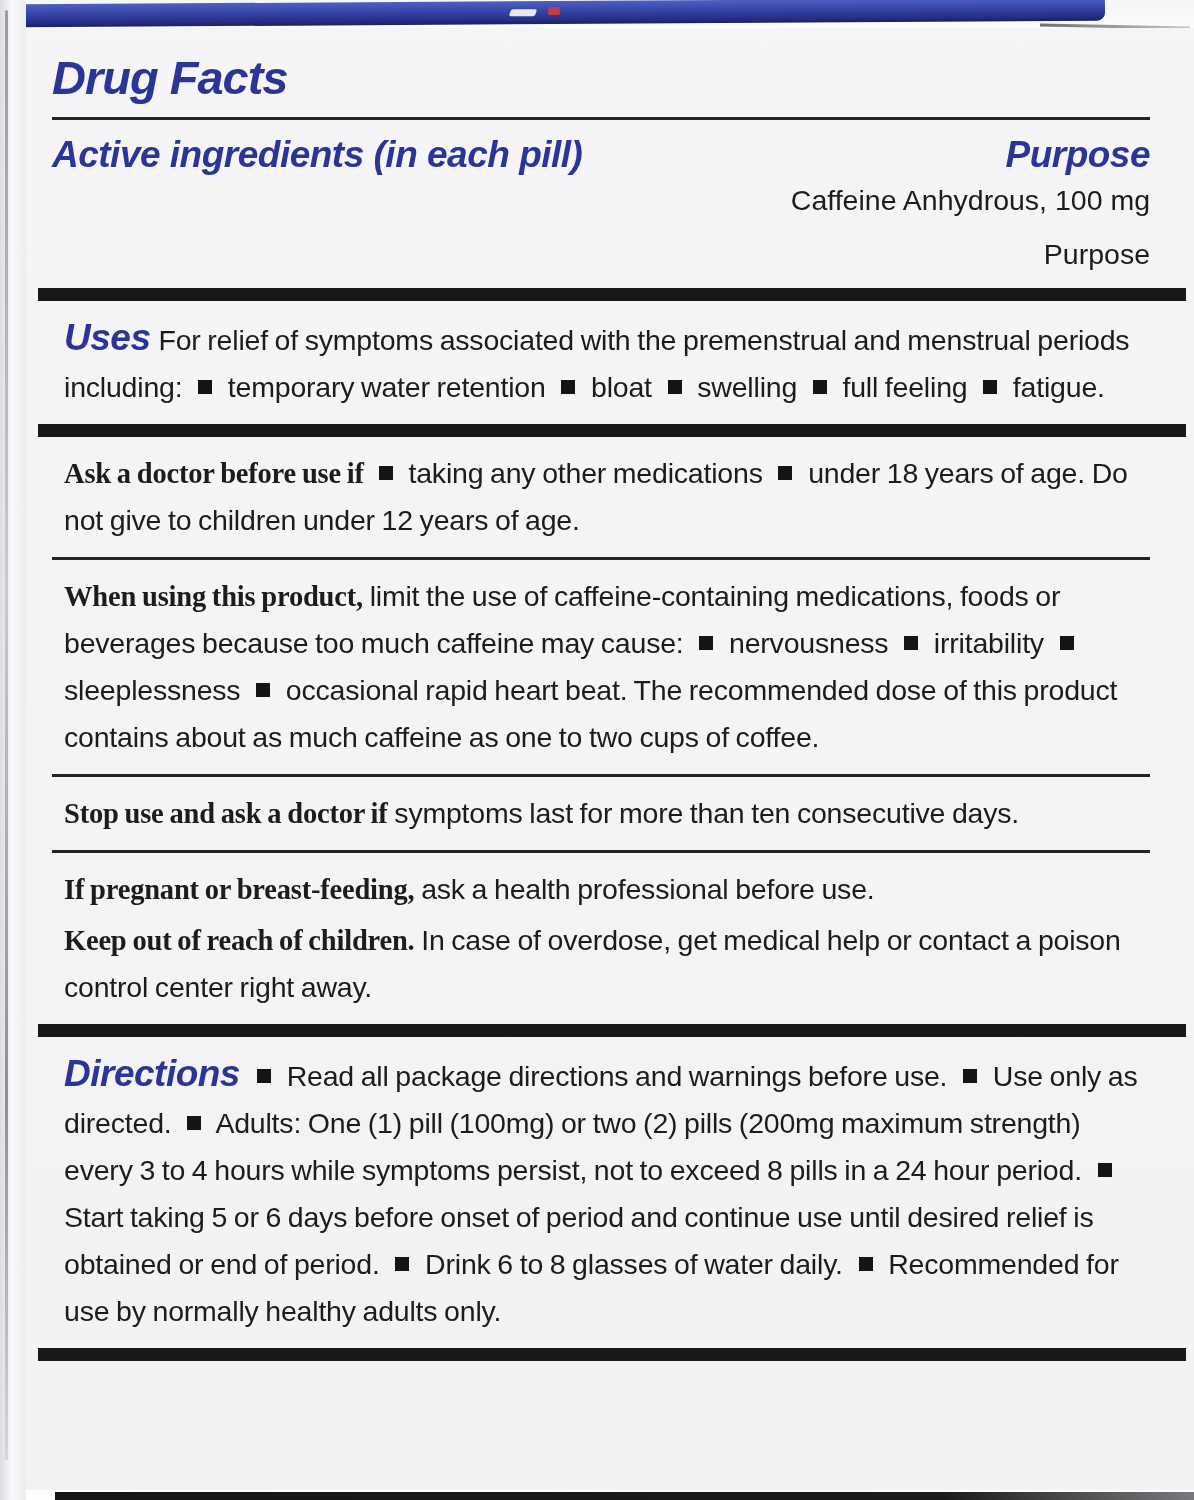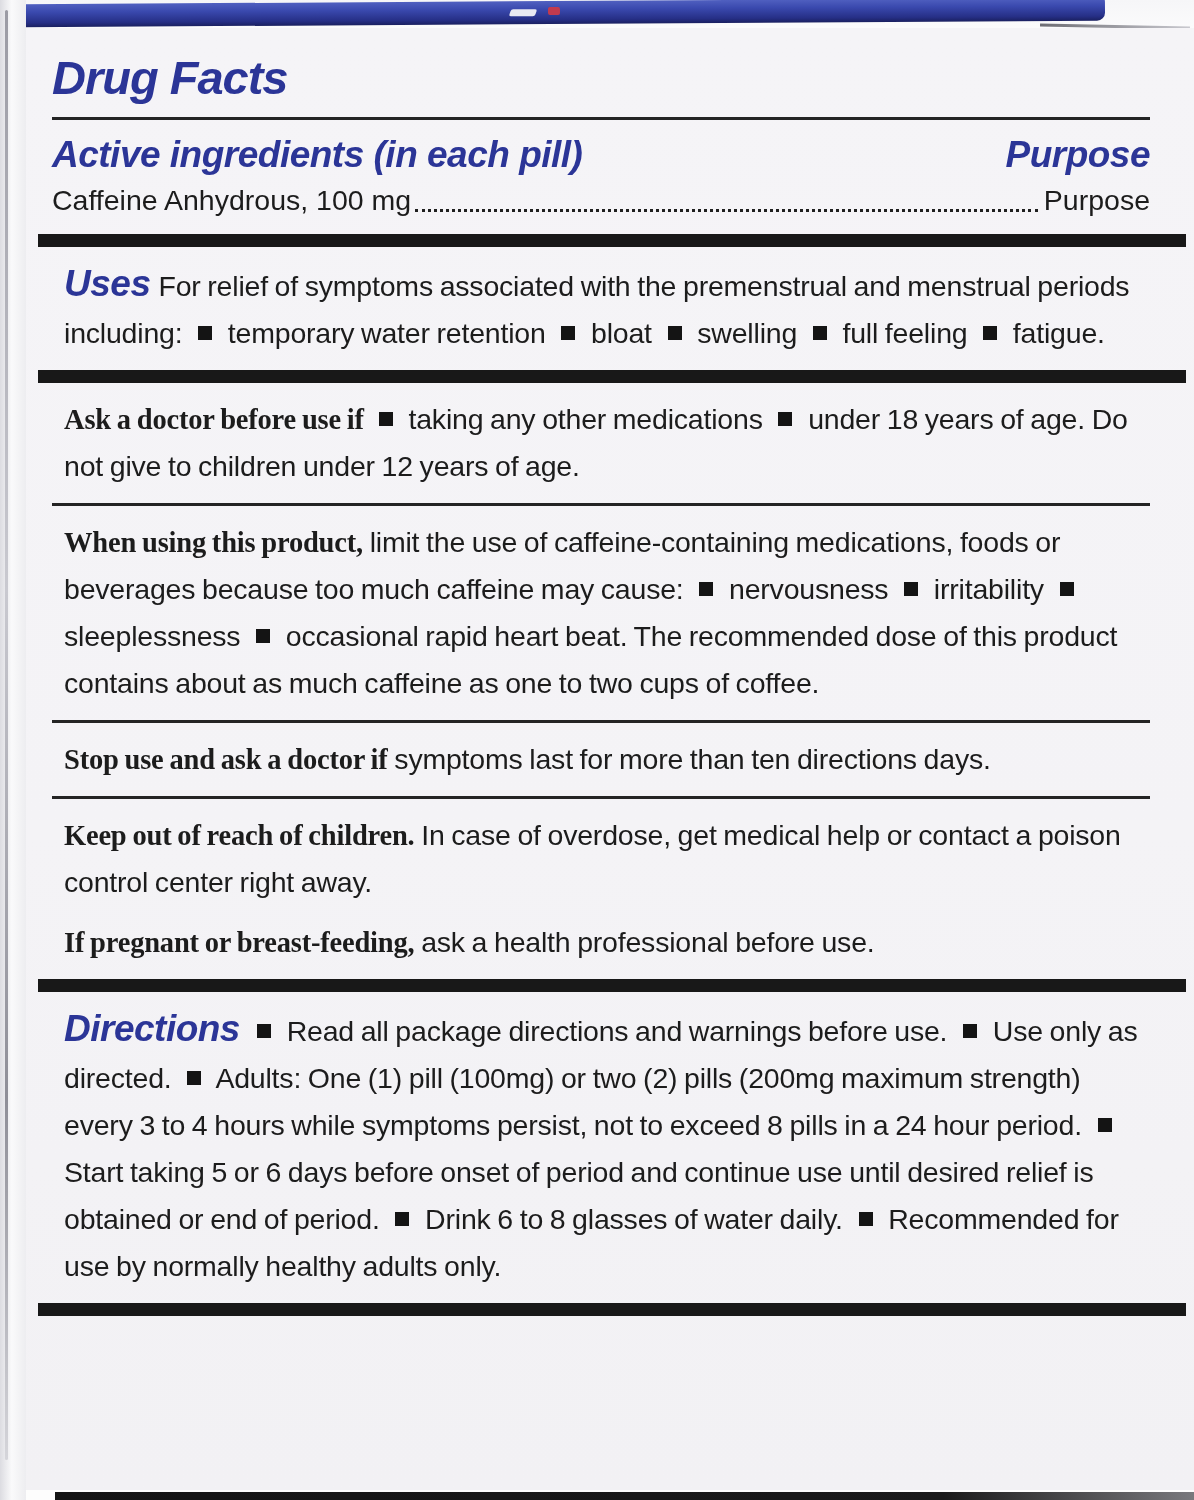--- a/index.html
+++ b/index.html
@@ -48,21 +48,21 @@
   }
   .rule{border-top:3px solid #242424;margin:13px 0;}
   .bar{height:13px;background:var(--divider-color);margin:13px -36px 13px -14px;}
   .h2{
     color:var(--heading-blue);
     font-size:37px;line-height:44px;font-weight:bold;font-style:italic;
     letter-spacing:-0.5px;
   }
   .h2.block{margin:14px 0 2px 0;}
   .ai-head{display:flex;justify-content:space-between;align-items:baseline;margin-top:8px;}
-  .ai-row{display:flex;align-items:flex-end;font-size:28.5px;line-height:42px;margin-top:2px;}
+  .ai-row{display:flex;align-items:flex-end;font-size:28.5px;line-height:42px;margin-top:2px;flex-direction:column;}
   .leader{flex:1;height:2px;border-bottom:3.5px dotted #1f1f1f;margin:0 6px 9px 4px;}
   .para{
     font-size:28.5px;line-height:47px;letter-spacing:-0.2px;word-spacing:-1px;
     margin:13px 12px;
   }
   .para .lead{
     color:var(--heading-blue);
     font-size:37px;font-weight:bold;font-style:italic;letter-spacing:-0.5px;
     margin-right:8px;
   }
@@ -108,24 +108,24 @@
     <div class="bar"></div>
 
     <p class="para"><span class="lead">Uses</span><span class="reg">For relief of symptoms associated with the premenstrual and menstrual periods including: </span><span class="bullet"></span><span class="reg"> temporary water retention </span><span class="bullet"></span><span class="reg"> bloat </span><span class="bullet"></span><span class="reg"> swelling </span><span class="bullet"></span><span class="reg"> full feeling </span><span class="bullet"></span><span class="reg"> fatigue.</span></p>
 
     <div class="bar"></div>
 
     <p class="para"><span class="b">Ask a doctor before use if </span><span class="bullet"></span><span class="reg"> taking any other medications </span><span class="bullet"></span><span class="reg"> under 18 years of age. Do not give to children under 12 years of age.</span></p>
     <div class="rule"></div>
     <p class="para"><span class="b">When using this product,</span><span class="reg"> limit the use of caffeine-containing medications, foods or beverages because too much caffeine may cause: </span><span class="bullet"></span><span class="reg"> nervousness </span><span class="bullet"></span><span class="reg"> irritability </span><span class="bullet"></span><span class="reg"> sleeplessness </span><span class="bullet"></span><span class="reg"> occasional rapid heart beat. The recommended dose of this product contains about as much caffeine as one to two cups of coffee.</span></p>
     <div class="rule"></div>
-    <p class="para"><span class="b">Stop use and ask a doctor if</span><span class="reg"> symptoms last for more than ten directions days.</span></p>
+    <p class="para"><span class="b">Stop use and ask a doctor if</span><span class="reg"> symptoms last for more than ten consecutive days.</span></p>
     <div class="rule"></div>
+    <p class="para" style="margin-bottom:4px;"><span class="b">If pregnant or breast-feeding,</span><span class="reg"> ask a health professional before use.</span></p>
     <p class="para" style="margin-top:4px;"><span class="b">Keep out of reach of children.</span><span class="reg">  In case of overdose, get medical help or contact a poison control center right away.</span></p>
-    <p class="para" style="margin-bottom:4px;"><span class="b">If pregnant or breast-feeding,</span><span class="reg"> ask a health professional before use.</span></p>
 
     <div class="bar"></div>
 
     <p class="para"><span class="lead">Directions</span><span class="bullet"></span><span class="reg"> Read all package directions and warnings before use. </span><span class="bullet"></span><span class="reg"> Use only as directed. </span><span class="bullet"></span><span class="reg"> Adults: One (1) pill (100mg) or two (2) pills (200mg maximum strength) every 3 to 4 hours while symptoms persist, not to exceed 8 pills in a 24 hour period. </span><span class="bullet"></span><span class="reg"> Start taking 5 or 6 days before onset of period and continue use until desired relief is obtained or end of period. </span><span class="bullet"></span><span class="reg"> Drink 6 to 8 glasses of water daily. </span><span class="bullet"></span><span class="reg"> Recommended for use by normally healthy adults only.</span></p>
 
     <div class="bar"></div>
 
 
   </div>
 

